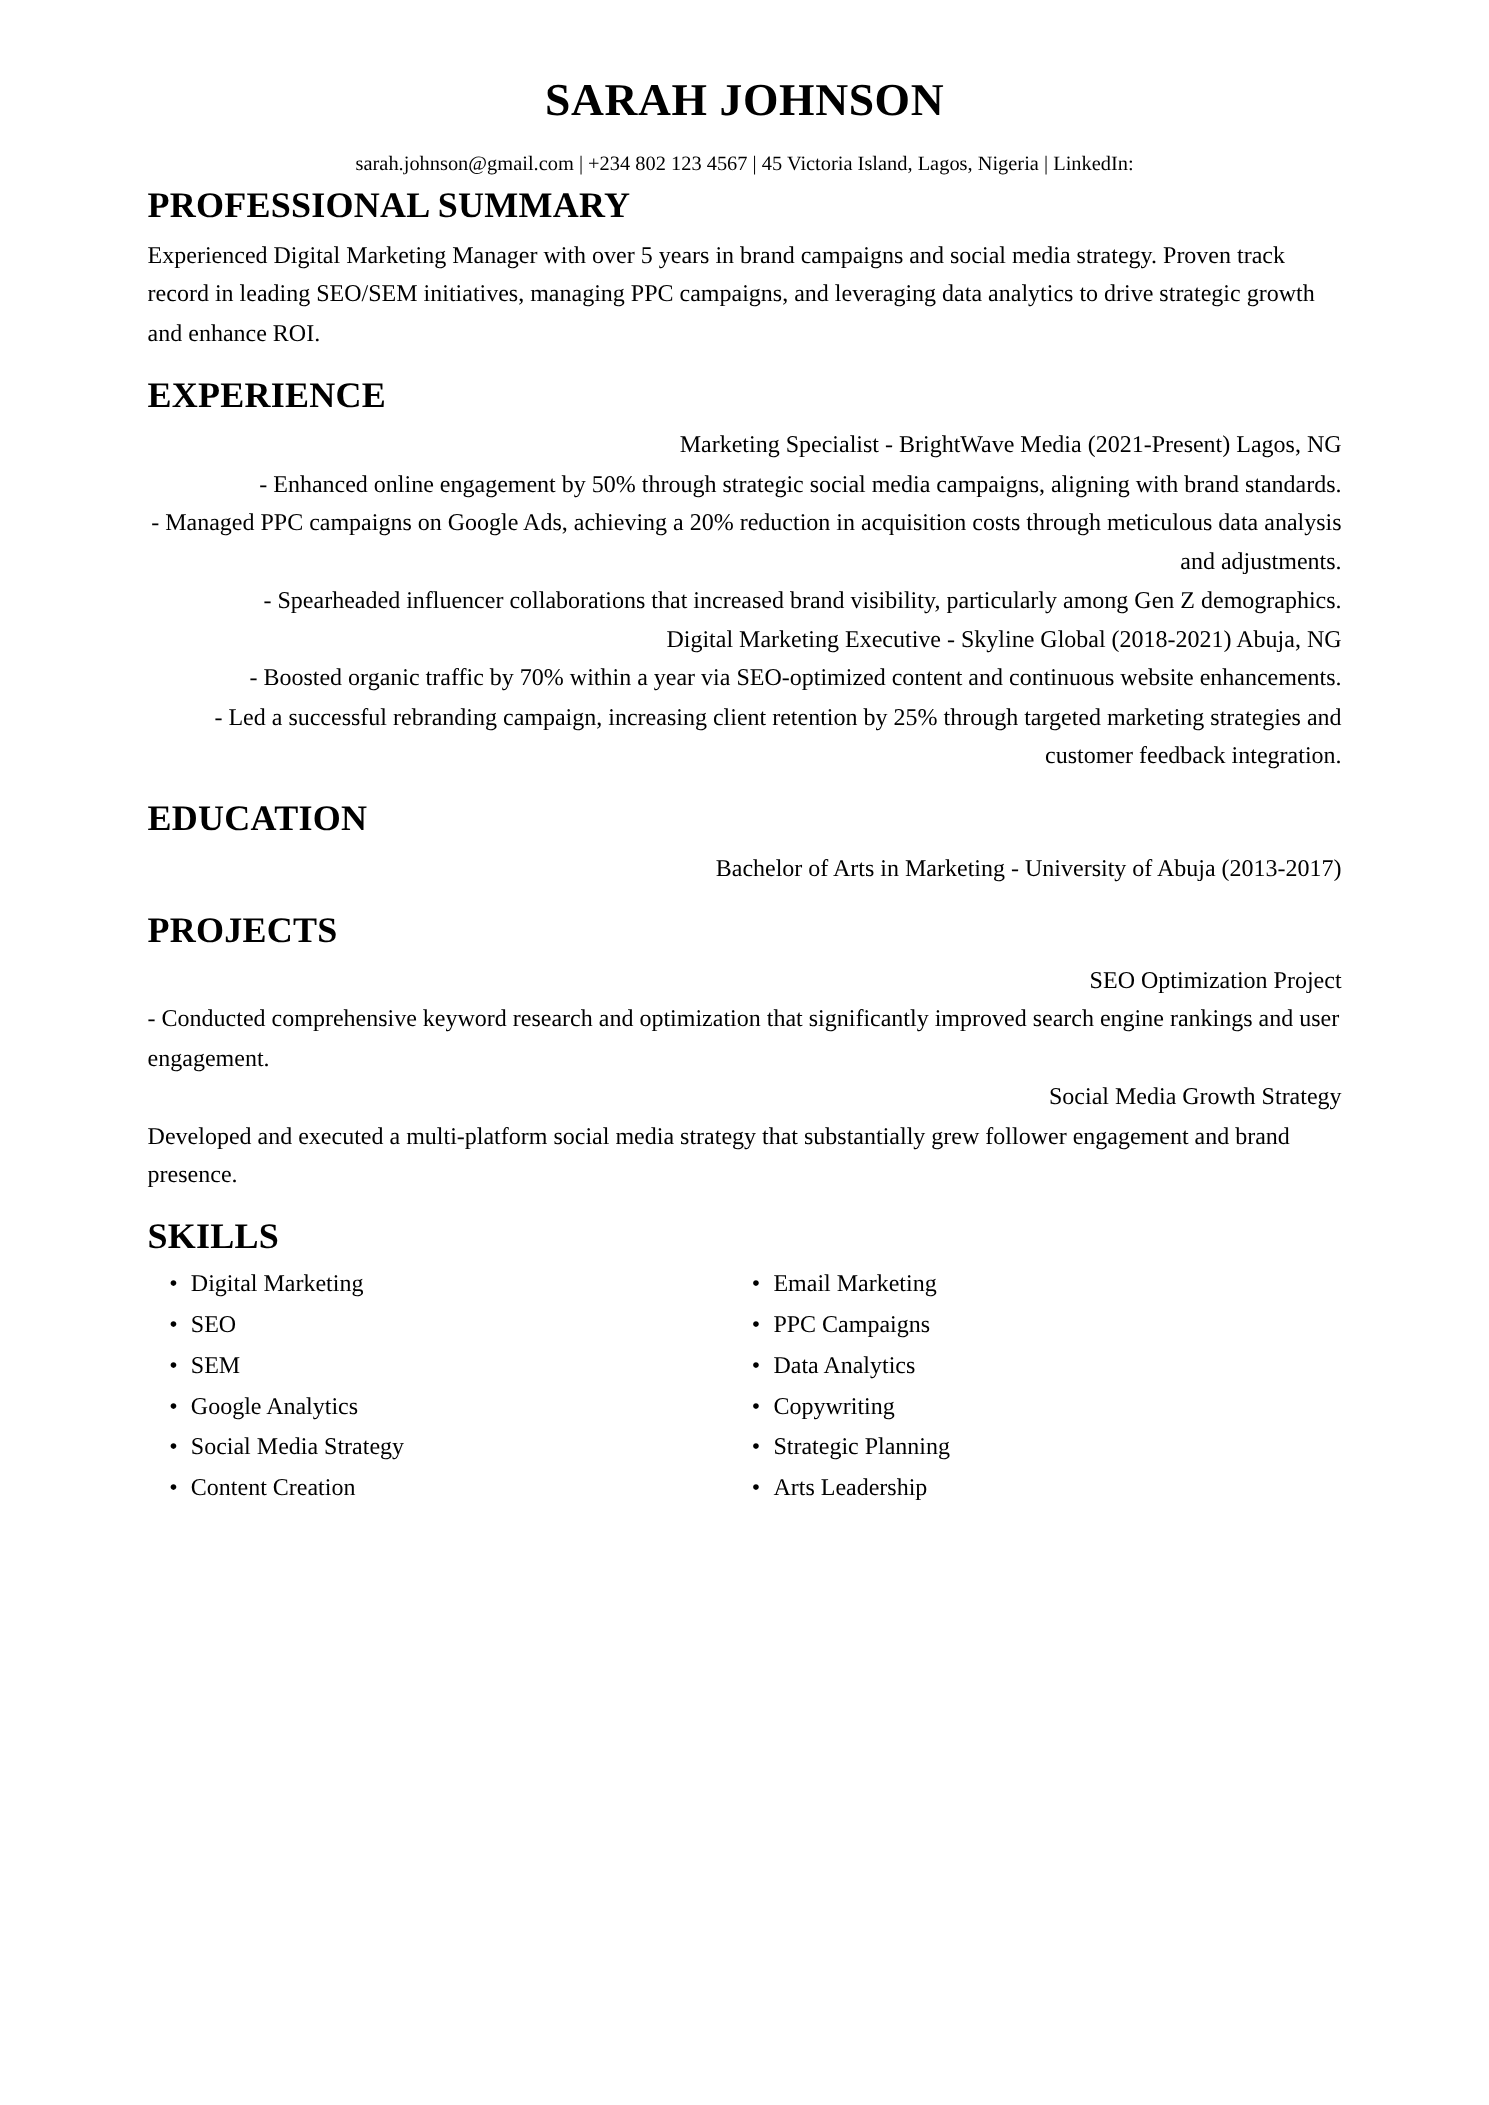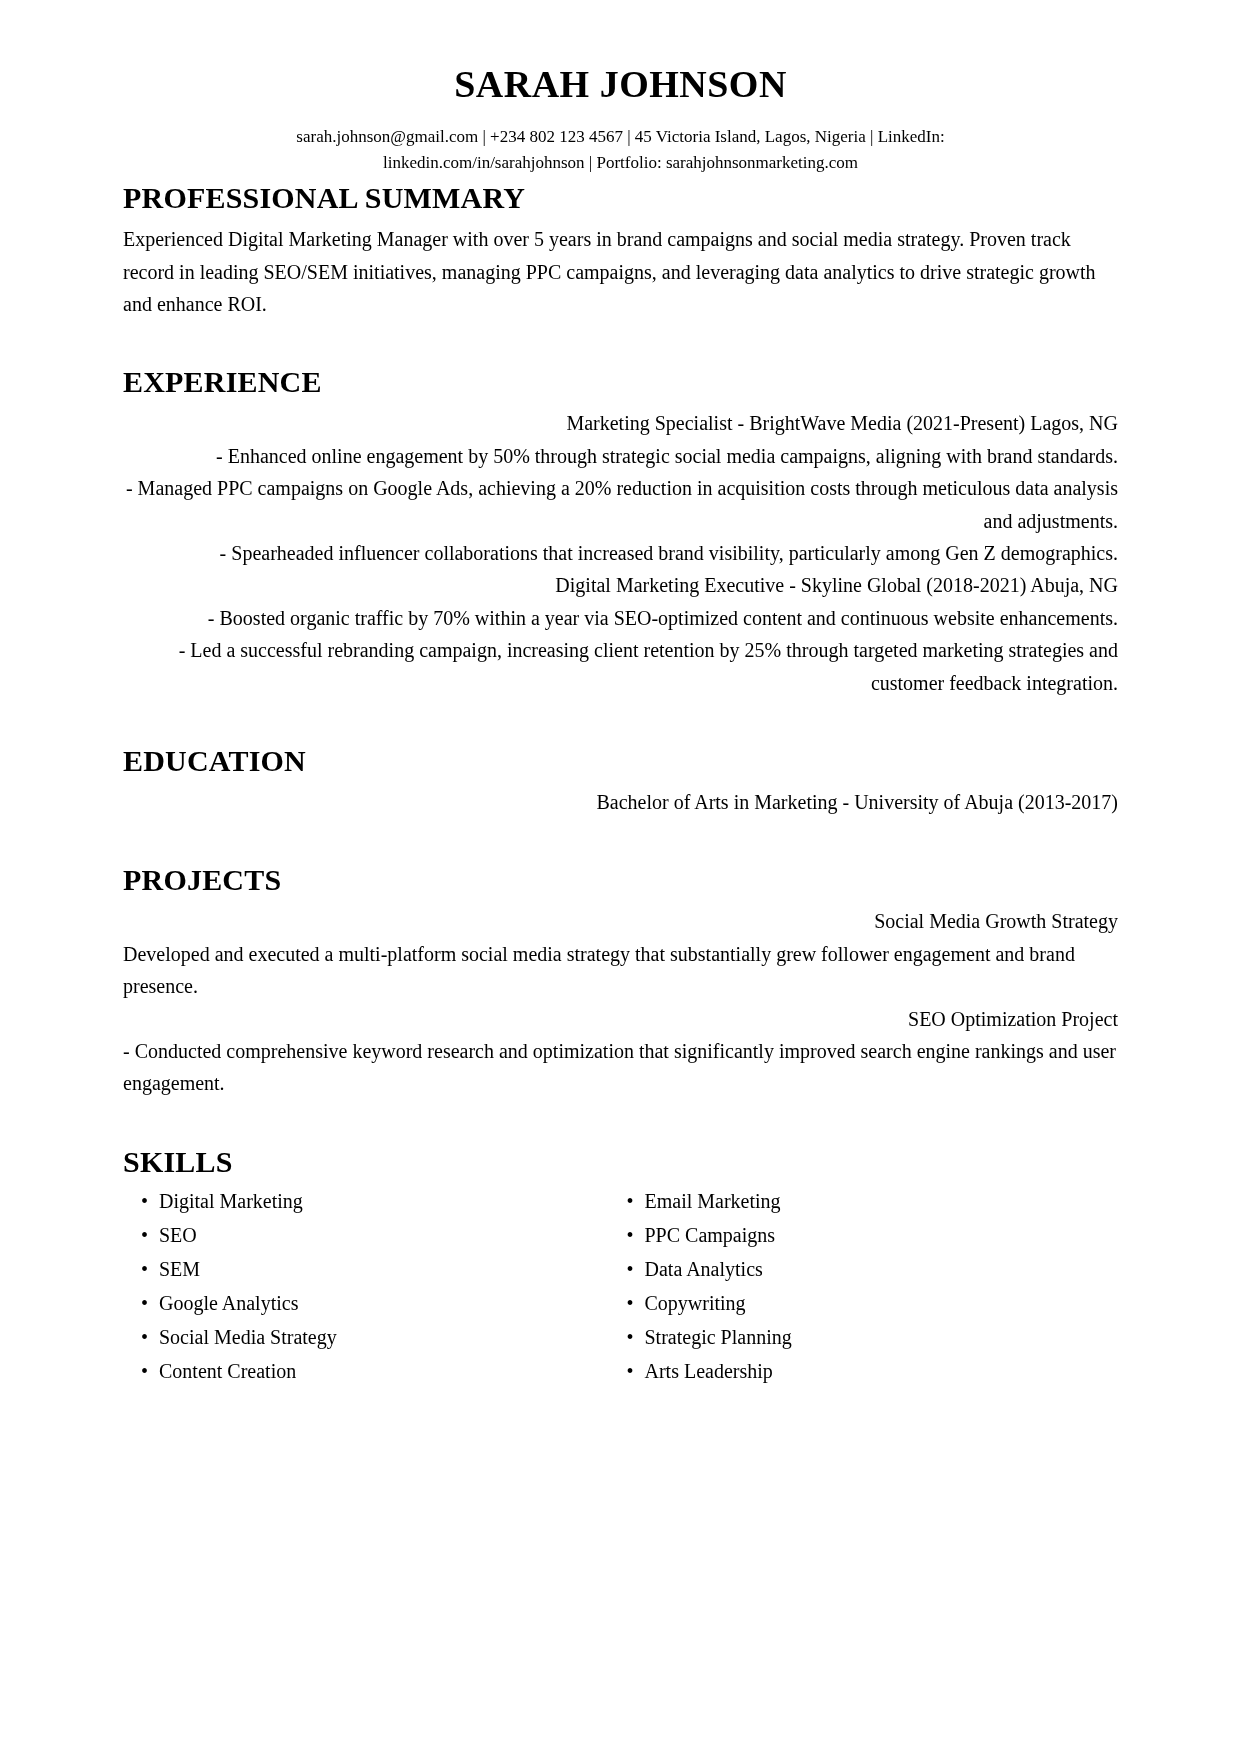--- a/index.html
+++ b/index.html
@@ -29,21 +29,21 @@
     line-height: 1.2;
   }
   .contact-block {
     text-align: center;
     font-size: 17px;
     line-height: 1.55;
     margin: 16px auto 0 auto;
     max-width: 830px;
   }
   .section {
-    margin-top: 42px;
+    margin-top: 16px;
   }
   .section-heading {
     font-size: 30px;
     font-weight: bold;
     letter-spacing: 0.2px;
     margin: 0 0 6px 0;
     line-height: 1.3;
   }
   .body-line {
     font-size: 20px;
@@ -82,21 +82,20 @@
 </style>
 </head>
 <body>
 
 <div class="page">
 
   <h1 class="resume-name">SARAH JOHNSON</h1>
 
   <div class="contact-block">
     <div>sarah.johnson@gmail.com | +234 802 123 4567 | 45 Victoria Island, Lagos, Nigeria | LinkedIn:</div>
-    <div>linkedin.com/in/sarahjohnson | Portfolio: sarahjohnsonmarketing.com</div>
   </div>
 
   <div class="section summary-block">
     <div class="section-heading">PROFESSIONAL SUMMARY</div>
     <p class="para">Experienced Digital Marketing Manager with over 5 years in brand campaigns and social media strategy. Proven track record in leading SEO/SEM initiatives, managing PPC campaigns, and leveraging data analytics to drive strategic growth and enhance ROI.</p>
   </div>
 
   <div class="section">
     <div class="section-heading">EXPERIENCE</div>
 
@@ -116,27 +115,27 @@
 
   <div class="section">
     <div class="section-heading">EDUCATION</div>
     <p class="body-line">Bachelor of Arts in Marketing - University of Abuja (2013-2017)</p>
   </div>
 
   <div class="section">
     <div class="section-heading">PROJECTS</div>
 
     <div>
-      <p class="body-line">Social Media Growth Strategy</p>
-      <p class="para">Developed and executed a multi-platform social media strategy that substantially grew follower engagement and brand presence.</p>
+      <p class="body-line">SEO Optimization Project</p>
+      <p class="para">- Conducted comprehensive keyword research and optimization that significantly improved search engine rankings and user engagement.</p>
     </div>
 
     <div>
-      <p class="body-line">SEO Optimization Project</p>
-      <p class="para">- Conducted comprehensive keyword research and optimization that significantly improved search engine rankings and user engagement.</p>
+      <p class="body-line">Social Media Growth Strategy</p>
+      <p class="para">Developed and executed a multi-platform social media strategy that substantially grew follower engagement and brand presence.</p>
     </div>
   </div>
 
   <div class="section">
     <div class="section-heading">SKILLS</div>
     <div class="skills-columns">
 
       <div class="skills-col left">
         <p class="skill-item"><span class="bullet">•</span><span>Digital Marketing</span></p>
         <p class="skill-item"><span class="bullet">•</span><span>SEO</span></p>

